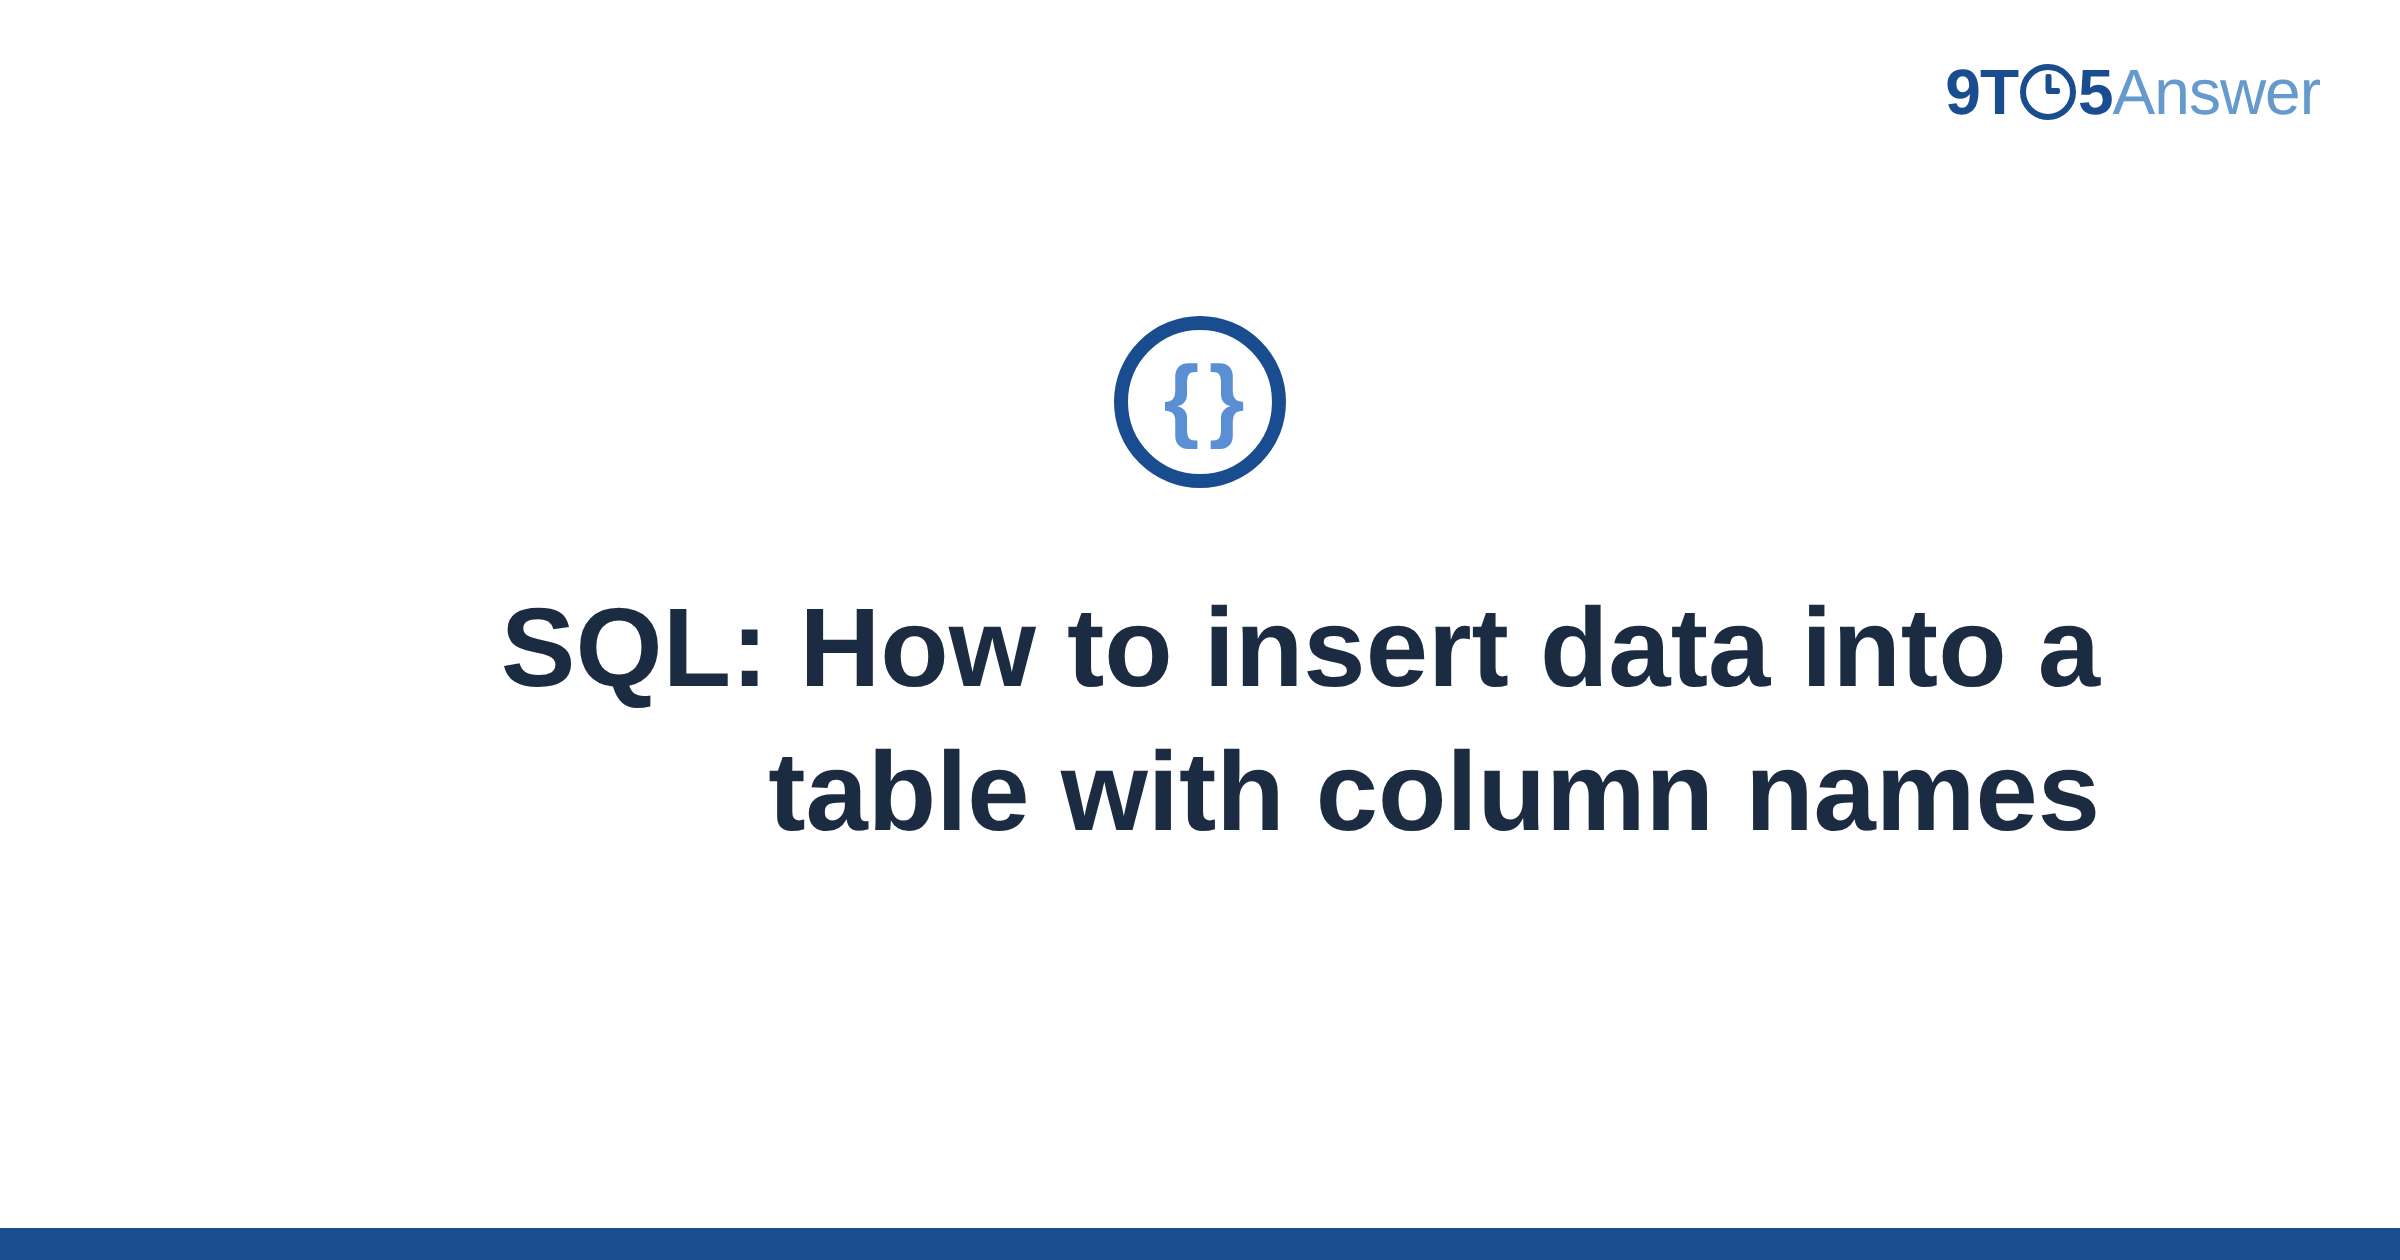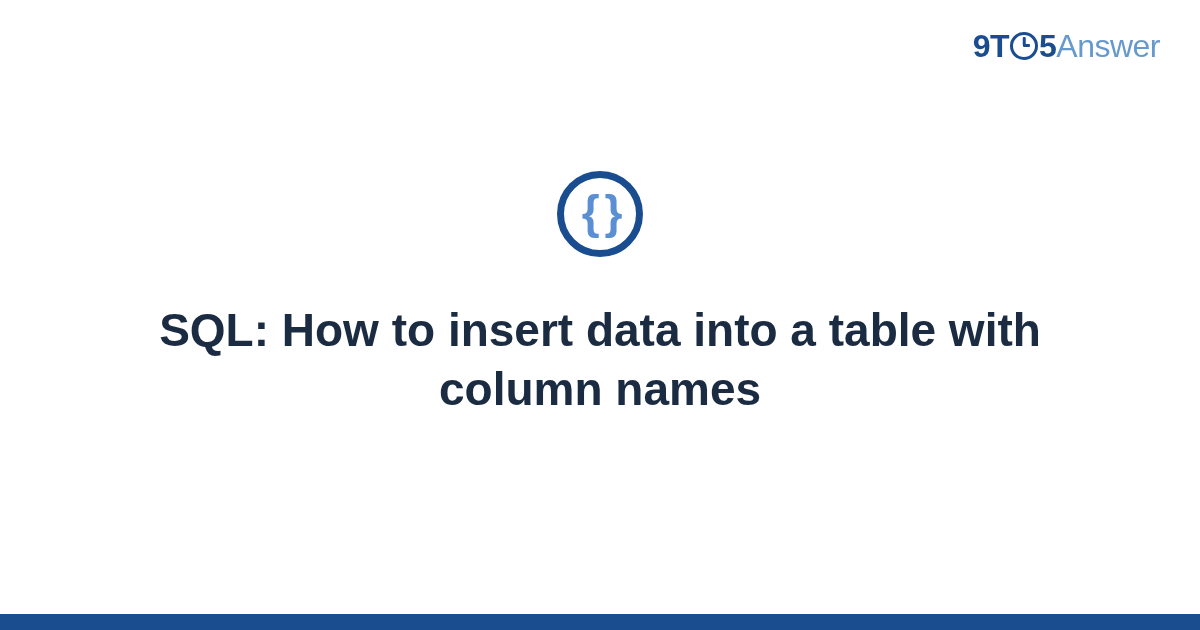--- a/index.html
+++ b/index.html
@@ -76,24 +76,24 @@
     .braces {
       font-size: 46px;
       font-weight: 800;
       color: #5a8fd4;
       letter-spacing: -4px;
       line-height: 1;
       font-family: "Segoe UI", Arial, sans-serif;
       transform: translateY(-2px);
     }
     .title {
-      font-size: 46px;
+      font-size: 56px;
       font-weight: 700;
       color: #1a2b42;
-      text-align: center;
+      text-align: right;
       line-height: 1.28;
       max-width: 900px;
     }
     .footer-bar {
       position: absolute;
       bottom: 0;
       left: 0;
       right: 0;
       height: 16px;
       background: #1a4d8f;

